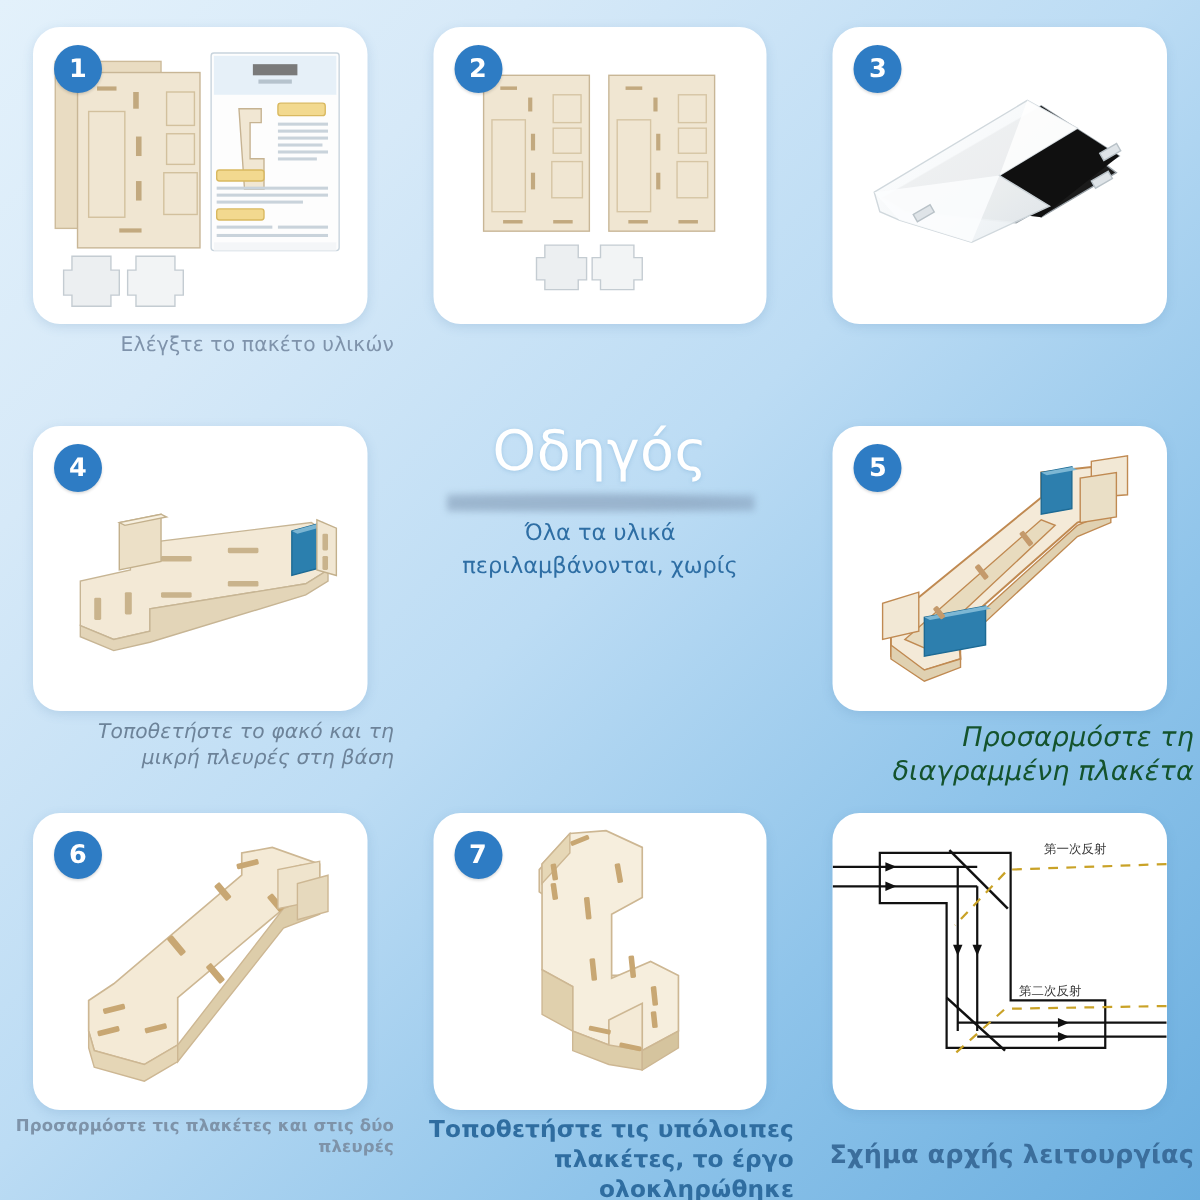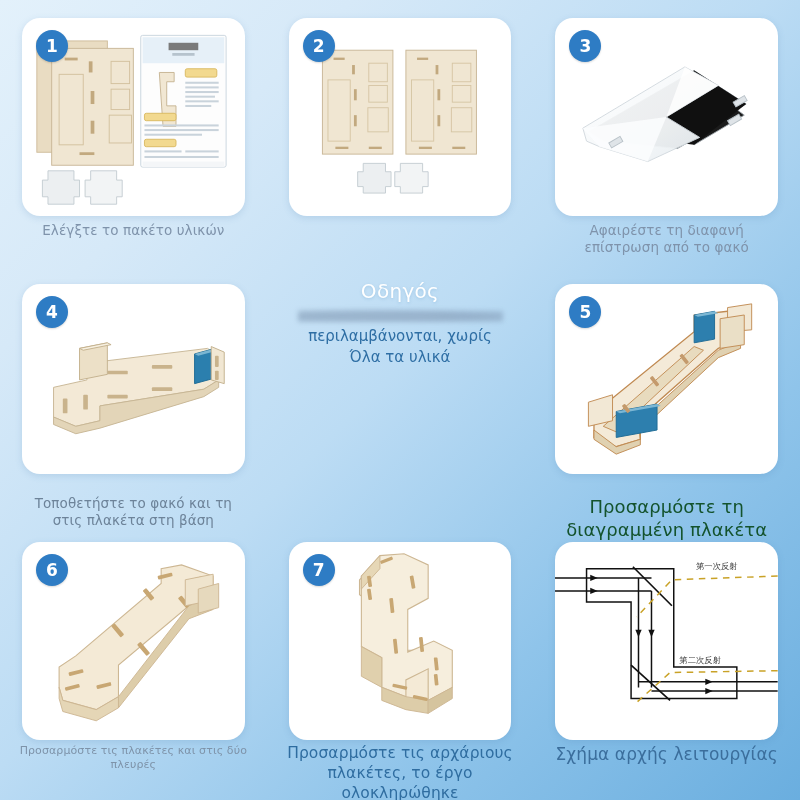--- a/index.html
+++ b/index.html
@@ -47,44 +47,44 @@
     font-weight: bold;
     display: flex; align-items: center; justify-content: center;
     z-index: 6;
     box-shadow: 0 1px 2px rgba(0,0,0,.16);
   }
 
   .caption {
     position: absolute;
     left: 4px; right: 4px;
     top: 222px;
-    text-align: center;
+    text-align: right;
     color: #7f93ab;
     font-size: 13.5px;
     line-height: 1.28;
     letter-spacing: .1px;
   }
-  .r2 .caption { top: 225px; color: #6d8399; }
-  .r3 .caption { top: 214px; }
+  .r2 .caption { top: 210px; color: #6d8399; font-style: italic; }
+  .r3 .caption { top: 214px; font-weight: bold; }
   .caption.small { font-size: 11px; color: #7e93a9; }
   .caption.big   { font-size: 15.5px; color: #2f6da0; }
-  .caption.dark  { font-size: 17px; color: #3b6e9c; }
+  .caption.dark  { font-size: 17px; color: #3b6e9c; margin-top: 16px; }
   .caption.mid   { font-size: 18px; color: #14532d; }
 
   
   .center-block {
     position: absolute;
     left: 258px; top: 280px;
     width: 284px;
     text-align: center;
     z-index: 4;
   }
   .title-line {
     color: #ffffff;
-    font-size: 20px;
+    font-size: 37px;
     line-height: 1.13;
     letter-spacing: .3px;
     text-shadow: 0 1px 3px rgba(120,170,210,.45);
   }
   .blur-line {
     margin: 6px auto 4px;
     width: 205px; height: 13px;
     background:
       radial-gradient(ellipse at 14% 60%, rgba(150,175,200,.85) 0 42%, rgba(150,175,200,0) 70%),
       radial-gradient(ellipse at 38% 55%, rgba(135,163,192,.9) 0 40%, rgba(135,163,192,0) 72%),
@@ -228,24 +228,20 @@
             <path d="M30 112 L120 100 L100 148 L48 132 Z" fill="#fbfdfe" opacity="0.85"></path>
           </g>
           <g fill="#dfe4e8" stroke="#b9c2c8">
             <rect x="192" y="84" width="14" height="6" transform="rotate(-30 192 84)"></rect>
             <rect x="186" y="104" width="14" height="6" transform="rotate(-30 186 104)"></rect>
             <rect x="58" y="128" width="14" height="6" transform="rotate(-30 58 128)"></rect>
           </g>
         </svg>
       </div>
     </div>
-    <div class="caption">
-      <div>Αφαιρέστε τη διαφανή</div>
-      <div>επίστρωση από το φακό</div>
-    </div>
   </div>
 
   <div class="cell r2">
     <div class="card">
       <div class="badge">4</div>
       <div class="art">
         <svg viewBox="0 0 240 190" preserveAspectRatio="xMidYMid meet">
           <g>
             <path d="M34 136 L34 104 L70 96 L70 78 L200 62 L212 70 L212 96 L196 106 L84 124 L84 140 L58 146 Z" fill="#f3e9d6" stroke="#c7b594" stroke-width="1"></path>
             <path d="M34 136 L58 146 L84 140 L84 124 L196 106 L212 96 L212 104 L196 114 L84 148 L58 154 L34 144 Z" fill="#e3d5b8" stroke="#c7b594" stroke-width="1"></path>
@@ -270,21 +266,21 @@
           <g>
             <path d="M204 96 L204 60 L218 66 L218 100 Z" fill="#f1e7d3" stroke="#c3b08c"></path>
             <rect x="208" y="70" width="4" height="12" rx="1" fill="#c9b38c"></rect>
             <rect x="208" y="86" width="4" height="10" rx="1" fill="#c9b38c"></rect>
           </g>
         </svg>
       </div>
     </div>
     <div class="caption">
       <div>Τοποθετήστε το φακό και τη</div>
-      <div>στις πλακέτα στη βάση</div>
+      <div>μικρή πλευρές στη βάση</div>
     </div>
   </div>
 
   <div class="cell r2"></div>
 
   <div class="cell r2">
     <div class="card">
       <div class="badge">5</div>
       <div class="art">
         <svg viewBox="0 0 240 190" preserveAspectRatio="xMidYMid meet">
@@ -375,21 +371,21 @@
             <rect x="140" y="96" width="4" height="16" rx="1" transform="rotate(-6 140 96)"></rect>
             <rect x="156" y="118" width="4" height="14" rx="1" transform="rotate(-6 156 118)"></rect>
             <rect x="156" y="136" width="4" height="12" rx="1" transform="rotate(-6 156 136)"></rect>
             <rect x="112" y="146" width="16" height="3.5" rx="1" transform="rotate(12 112 146)"></rect>
             <rect x="134" y="158" width="16" height="3.5" rx="1" transform="rotate(12 134 158)"></rect>
           </g>
         </svg>
       </div>
     </div>
     <div class="caption big">
-      <div>Προσαρμόστε τις αρχάριους</div>
+      <div>Τοποθετήστε τις υπόλοιπες</div>
       <div>πλακέτες, το έργο ολοκληρώθηκε</div>
     </div>
   </div>
 
   <div class="cell r3">
     <div class="card">
       <div class="art">
         <svg viewBox="0 0 240 200" preserveAspectRatio="xMidYMid meet">
           <g fill="none" stroke="#111111" stroke-width="1.6">
             <path d="M34 22 L128 22 L128 128 L196 128 L196 162 L82 162 L82 58 L34 58 Z"></path>
@@ -433,16 +429,16 @@
     </div>
     <div class="caption dark">Σχήμα αρχής λειτουργίας</div>
   </div>
 
 </div>
 
 <div class="center-block">
   <div class="title-line">Οδηγός</div>
   <div class="blur-line"></div>
   <div class="subtitle">
+    <div>Όλα τα υλικά</div>
     <div>περιλαμβάνονται, χωρίς</div>
-    <div>Όλα τα υλικά</div>
   </div>
 </div>
 
 </body></html>

